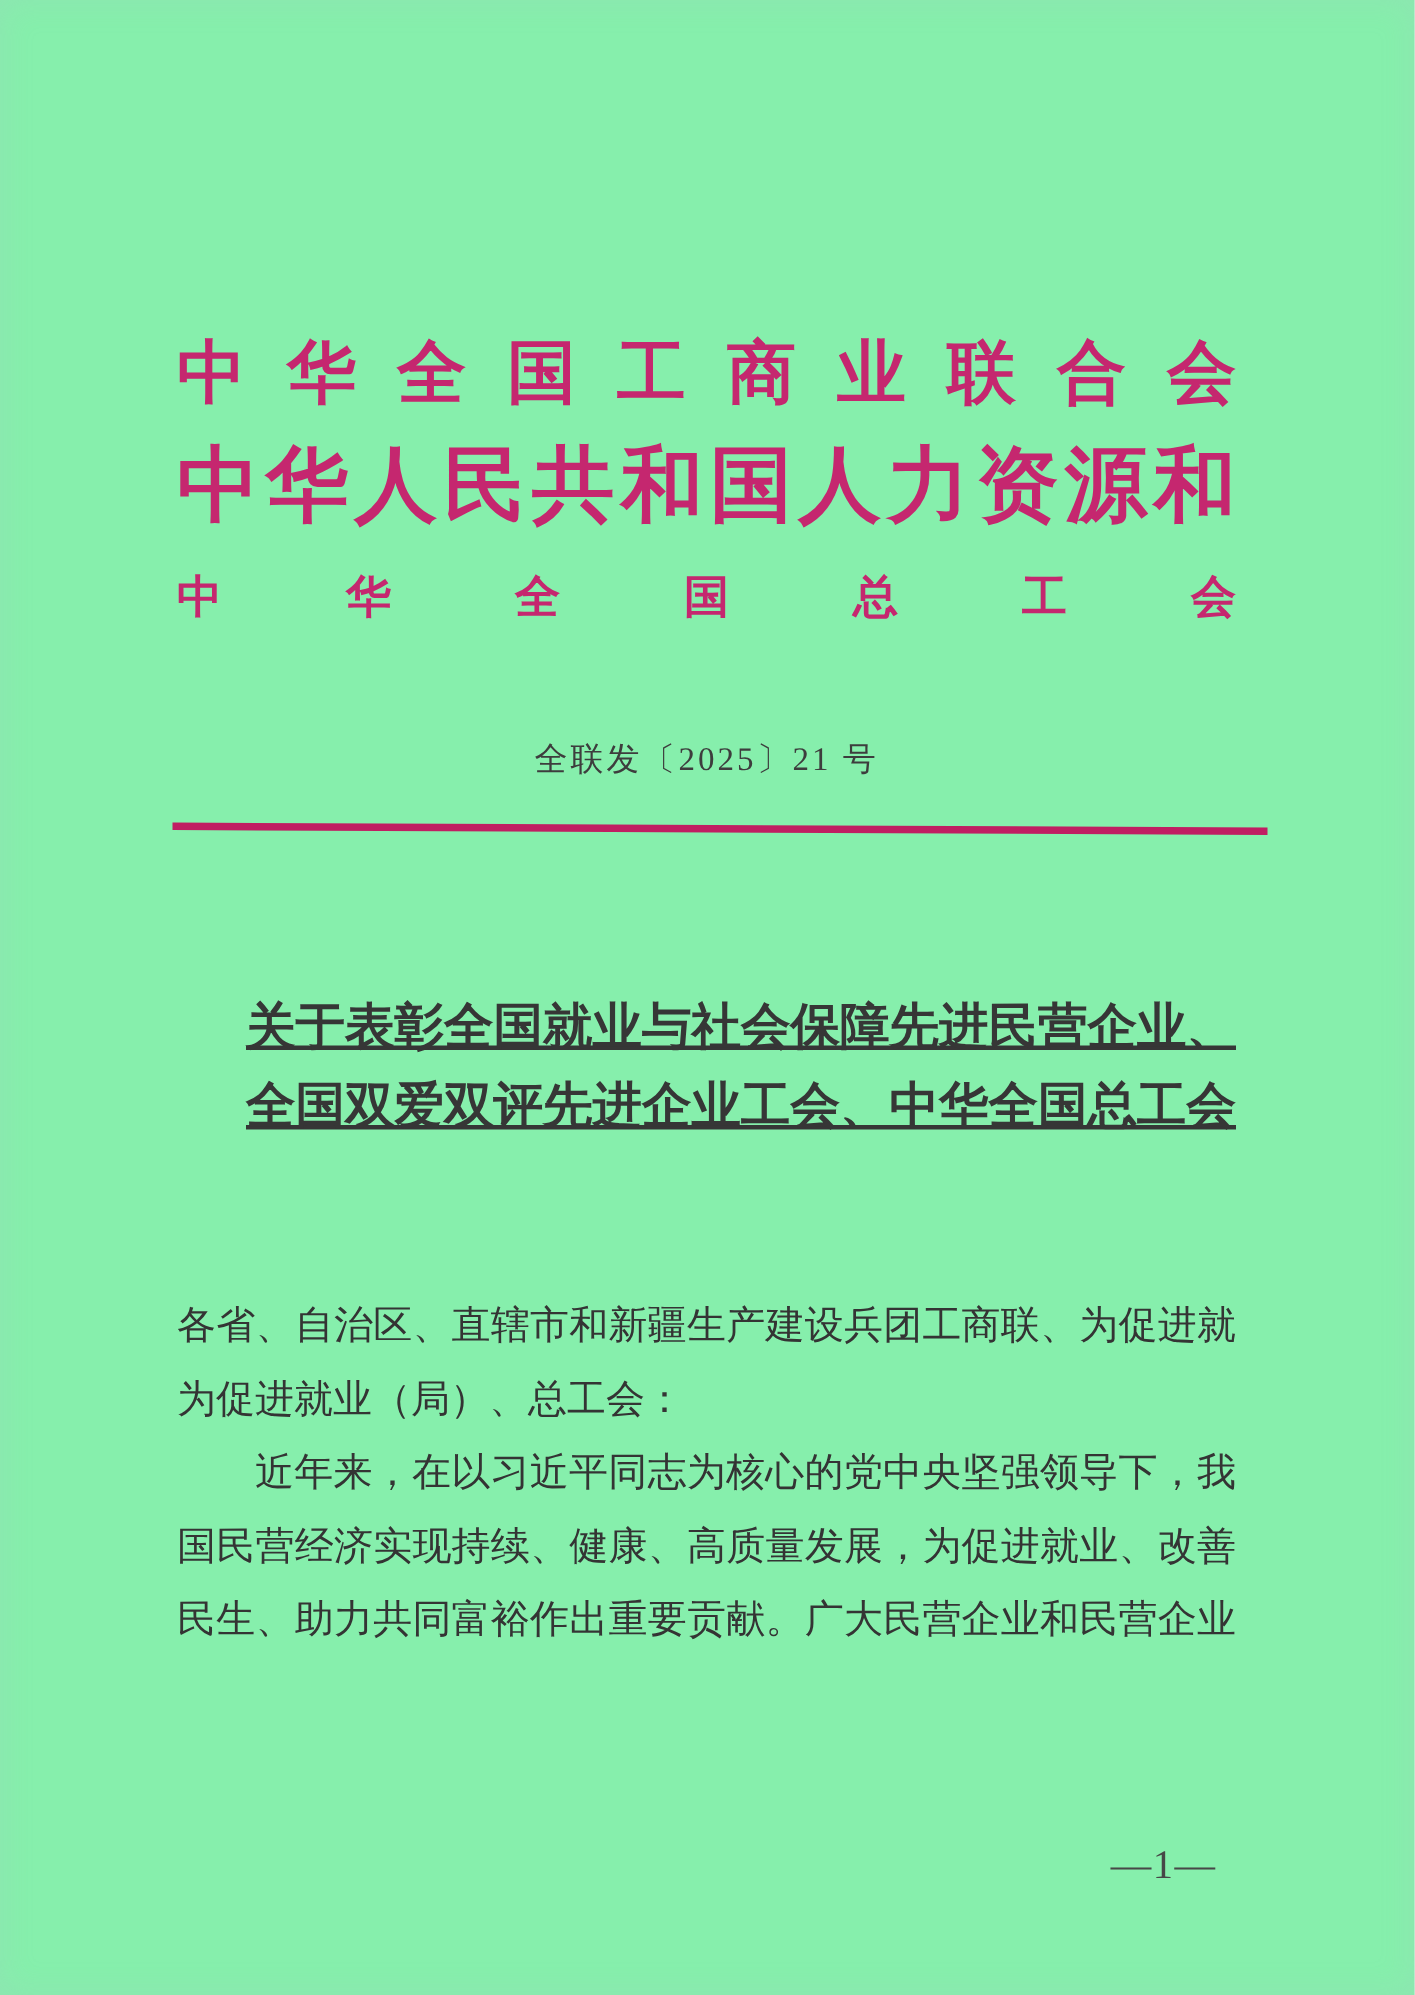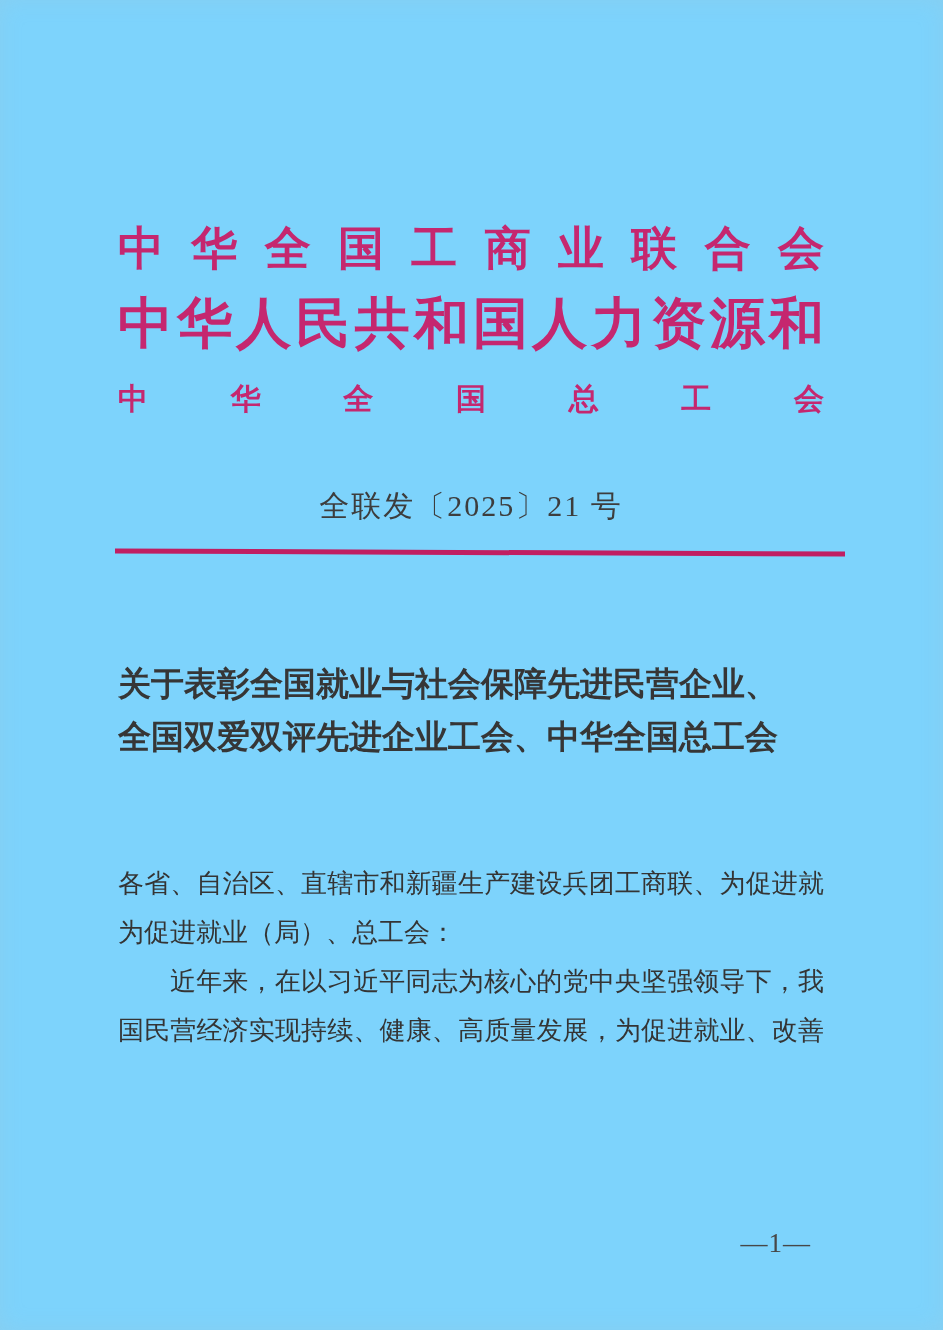--- a/index.html
+++ b/index.html
@@ -5,21 +5,21 @@
   html, body {
     margin: 0;
     padding: 0;
     background: #e8e8e8;
   }
   .page {
     position: relative;
     width: 943px;
     height: 1330px;
     margin: 0 auto;
-    background: #7dd3fc;
+    background: #86efac;
     box-shadow: inset 0 0 22px rgba(175,190,200,0.22);
     overflow: hidden;
     font-family: "Liberation Serif", "DejaVu Serif", serif;
   }
 
   
   .letterhead {
     width: 706px;
     margin: 212px 0 0 118px;
   }
@@ -34,47 +34,48 @@
   .org-1 { font-size: 46px; line-height: 74px; height: 74px; }
   .org-2 { font-size: 55px; line-height: 76px; height: 76px; }
   .org-3 { font-size: 30px; line-height: 74px; height: 74px; }
 
   
   .doc-number {
     margin-top: 48px;
     width: 706px;
     margin-left: 118px;
     text-align: center;
-    font-size: 30px;
+    font-size: 22px;
     line-height: 44px;
     height: 44px;
     color: #3d3d3d;
     letter-spacing: 2px;
   }
 
   
   .divider {
     margin: 22px 0 0 115px;
     width: 730px;
     height: 5px;
     background: #c01e62;
     transform: rotate(0.25deg);
   }
 
   
   .doc-title {
     margin-top: 102px;
     width: 706px;
     margin-left: 118px;
-    text-align: left;
+    text-align: right;
     font-family: "Liberation Sans", "DejaVu Sans", sans-serif;
     font-weight: bold;
     font-size: 33px;
     line-height: 53px;
     color: #363636;
+    text-decoration: underline;
   }
   .doc-title .title-line { height: 53px; overflow: hidden; }
 
   
   .body-text {
     margin-top: 96px;
     width: 706px;
     margin-left: 118px;
     font-size: 26px;
     line-height: 49px;
@@ -122,17 +123,18 @@
   <section class="doc-title">
     <div class="title-line">关于表彰全国就业与社会保障先进民营企业、</div>
     <div class="title-line">全国双爱双评先进企业工会、中华全国总工会</div>
   </section>
 
   <section class="body-text">
     <div class="body-line">各省、自治区、直辖市和新疆生产建设兵团工商联、为促进就业</div>
     <div class="body-line short-line">为促进就业（局）、总工会：</div>
     <div class="body-line indented">近年来，在以习近平同志为核心的党中央坚强领导下，我</div>
     <div class="body-line">国民营经济实现持续、健康、高质量发展，为促进就业、改善</div>
+    <div class="body-line">民生、助力共同富裕作出重要贡献。广大民营企业和民营企业</div>
   </section>
 
   <div class="page-number">—1—</div>
 
 </div>
 
 </body></html>

